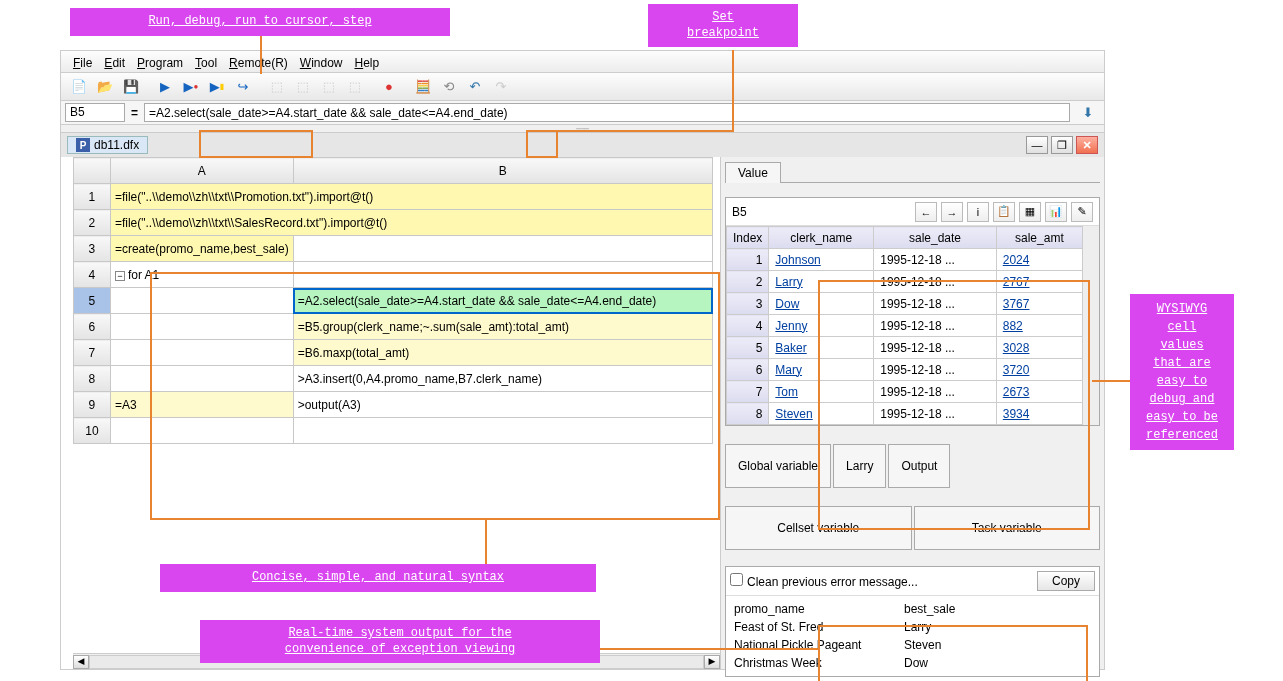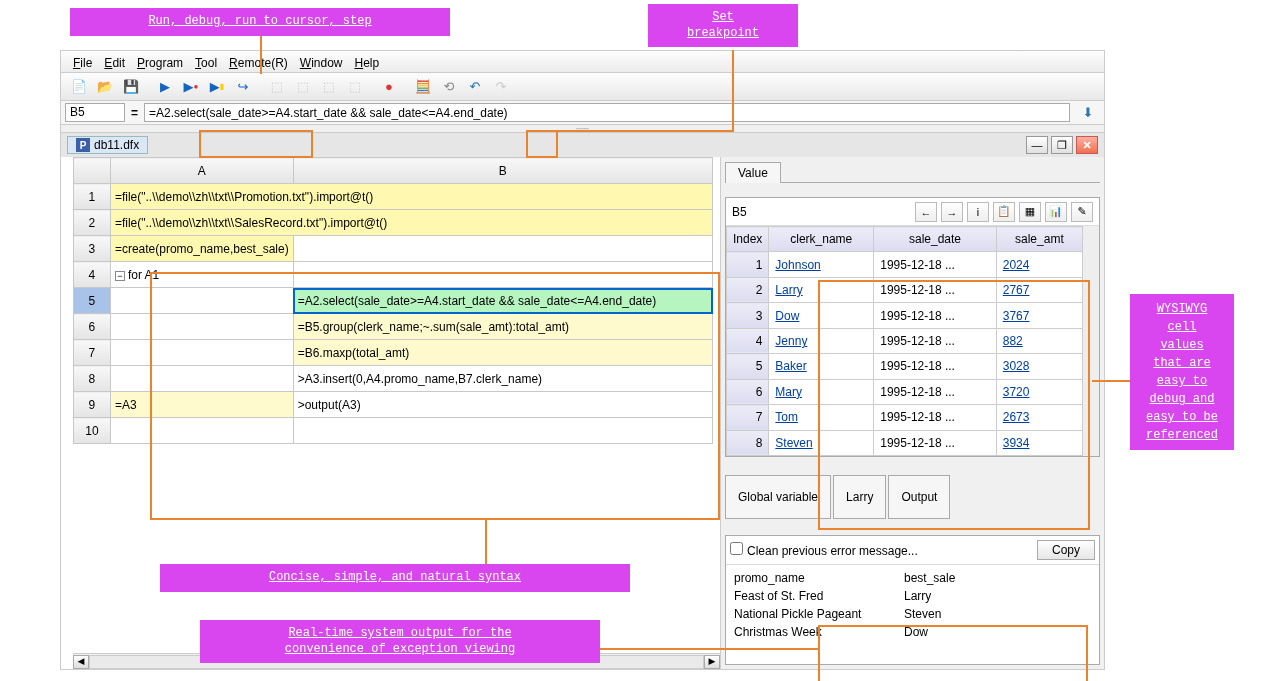--- a/index.html
+++ b/index.html
@@ -240,21 +240,21 @@
 <div class="callout" style="left:70px;top:8px;width:380px;">Run, debug, run to cursor, step</div>
 <div class="callout-line" style="left:260px;top:32px;width:2px;height:42px;"></div>
 <div class="orange-box" style="left:199px;top:130px;width:114px;height:28px;"></div>
 
 <div class="callout" style="left:648px;top:4px;width:150px;white-space:pre;">Set
 breakpoint</div>
 <div class="callout-line" style="left:732px;top:50px;width:2px;height:80px;"></div>
 <div class="callout-line" style="left:558px;top:130px;width:176px;height:2px;"></div>
 <div class="orange-box" style="left:526px;top:130px;width:32px;height:28px;"></div>
 
-<div class="callout" style="left:160px;top:564px;width:470px;">Concise, simple, and natural syntax</div>
+<div class="callout" style="left:160px;top:564px;width:436px;">Concise, simple, and natural syntax</div>
 <div class="callout-line" style="left:485px;top:520px;width:2px;height:44px;"></div>
 <div class="orange-box" style="left:150px;top:272px;width:570px;height:248px;"></div>
 
 <div class="callout" style="left:200px;top:620px;width:400px;white-space:pre;">Real-time system output for the
 convenience of exception viewing</div>
 <div class="callout-line" style="left:600px;top:648px;width:218px;height:2px;"></div>
 <div class="orange-box" style="left:818px;top:625px;width:270px;height:90px;"></div>
 
 <div class="callout" style="left:1130px;top:294px;width:104px;white-space:pre;line-height:1.5;">WYSIWYG
 cell
@@ -474,20 +474,24 @@
             </table>
           <div class="data-scroll"></div>
         </div>
       </div>
 
       <div class="bottom-tabs">
         <div class="btab">Global variable</div>
         <div class="btab">Larry</div>
         <div class="btab">Output</div>
       </div>
+      <div class="bottom-tabs">
+        <div class="btab long">Cellset variable</div>
+        <div class="btab long">Task variable</div>
+      </div>
 
       <div class="output-panel">
         <div class="output-hdr">
           <label><input type="checkbox" style=""><span>Clean previous error message...</span></label>
           <div style="flex:1"></div>
           <div class="copy-btn">Copy</div>
         </div>
         <div class="output-body"><span class="col1">promo_name</span><span>best_sale</span>
 <span class="col1">Feast of St. Fred</span><span>Larry</span>
 <span class="col1">National Pickle Pageant</span><span>Steven</span>

